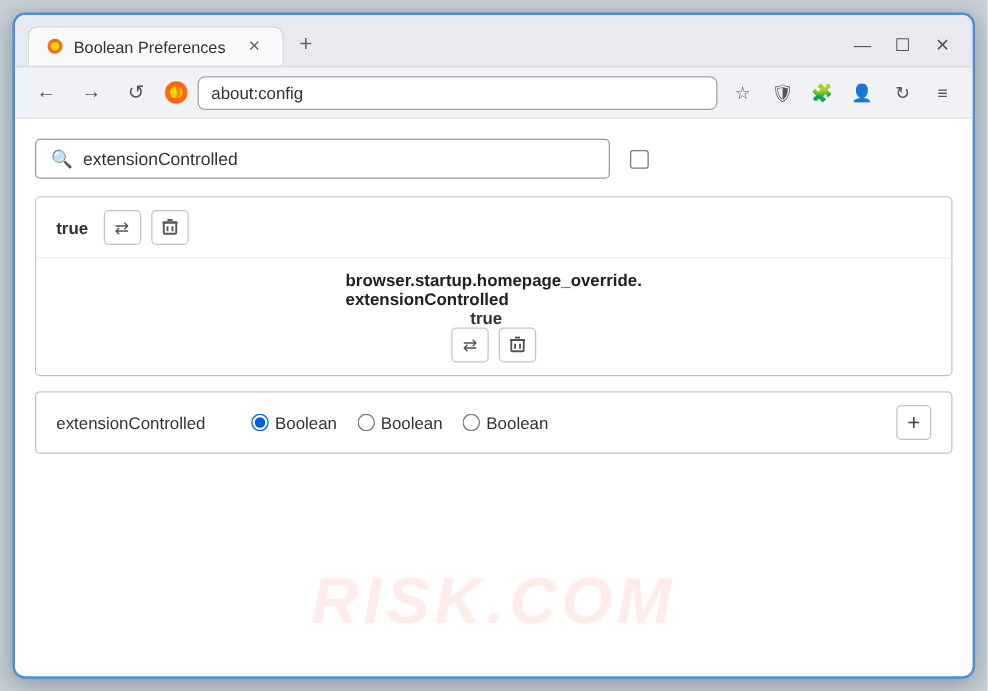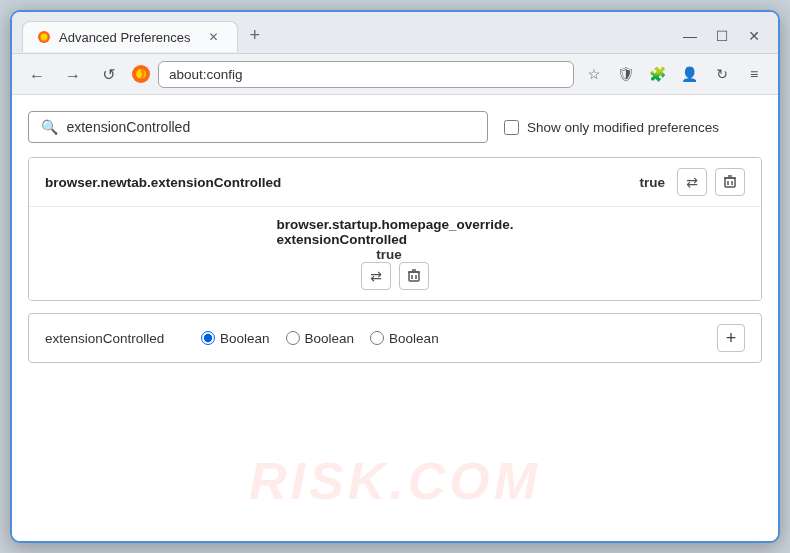--- a/index.html
+++ b/index.html
@@ -321,21 +321,21 @@
 
   <div class="title-bar">
     <div class="tab">
       <div class="tab-favicon">
 
         <svg width="14" height="14" viewBox="0 0 14 14" fill="none">
           <circle cx="7" cy="7" r="6" fill="#FF6611"></circle>
           <circle cx="7" cy="7" r="3.5" fill="#FFD700"></circle>
         </svg>
       </div>
-      <span>Advanced Preferences</span>
+      <span>Boolean Preferences</span>
       <span class="tab-close">✕</span>
     </div>
     <button class="new-tab-btn">+</button>
     <div class="window-controls">
       <button class="win-btn">—</button>
       <button class="win-btn">☐</button>
       <button class="win-btn close">✕</button>
     </div>
   </div>
 
@@ -366,28 +366,26 @@
   <div class="content">
     <div class="watermark">RISK.COM</div>
 
     <div class="search-row">
       <div class="pref-search">
         <span class="search-icon-span">🔍</span>
         <input type="text" value="extensionControlled" placeholder="extensionControlled" style="">
       </div>
       <label class="checkbox-label">
         <input type="checkbox" style="">
-        <span>Show only modified preferences</span>
       </label>
     </div>
 
     <div class="results-table">
 
       <div class="pref-row">
-        <span class="pref-name">browser.newtab.extensionControlled</span>
         <span class="pref-value">true</span>
         <div class="row-actions">
           <button class="action-btn" title="Reset">⇄</button>
           <button class="action-btn" title="Delete">
             <svg width="14" height="14" viewBox="0 0 14 14" fill="none" stroke="#555" stroke-width="1.5">
               <rect x="2" y="3" width="10" height="9" rx="1"></rect>
               <line x1="1" y1="3" x2="13" y2="3"></line>
               <line x1="5" y1="1" x2="9" y2="1"></line>
               <line x1="5" y1="6" x2="5" y2="10"></line>
               <line x1="9" y1="6" x2="9" y2="10"></line>

